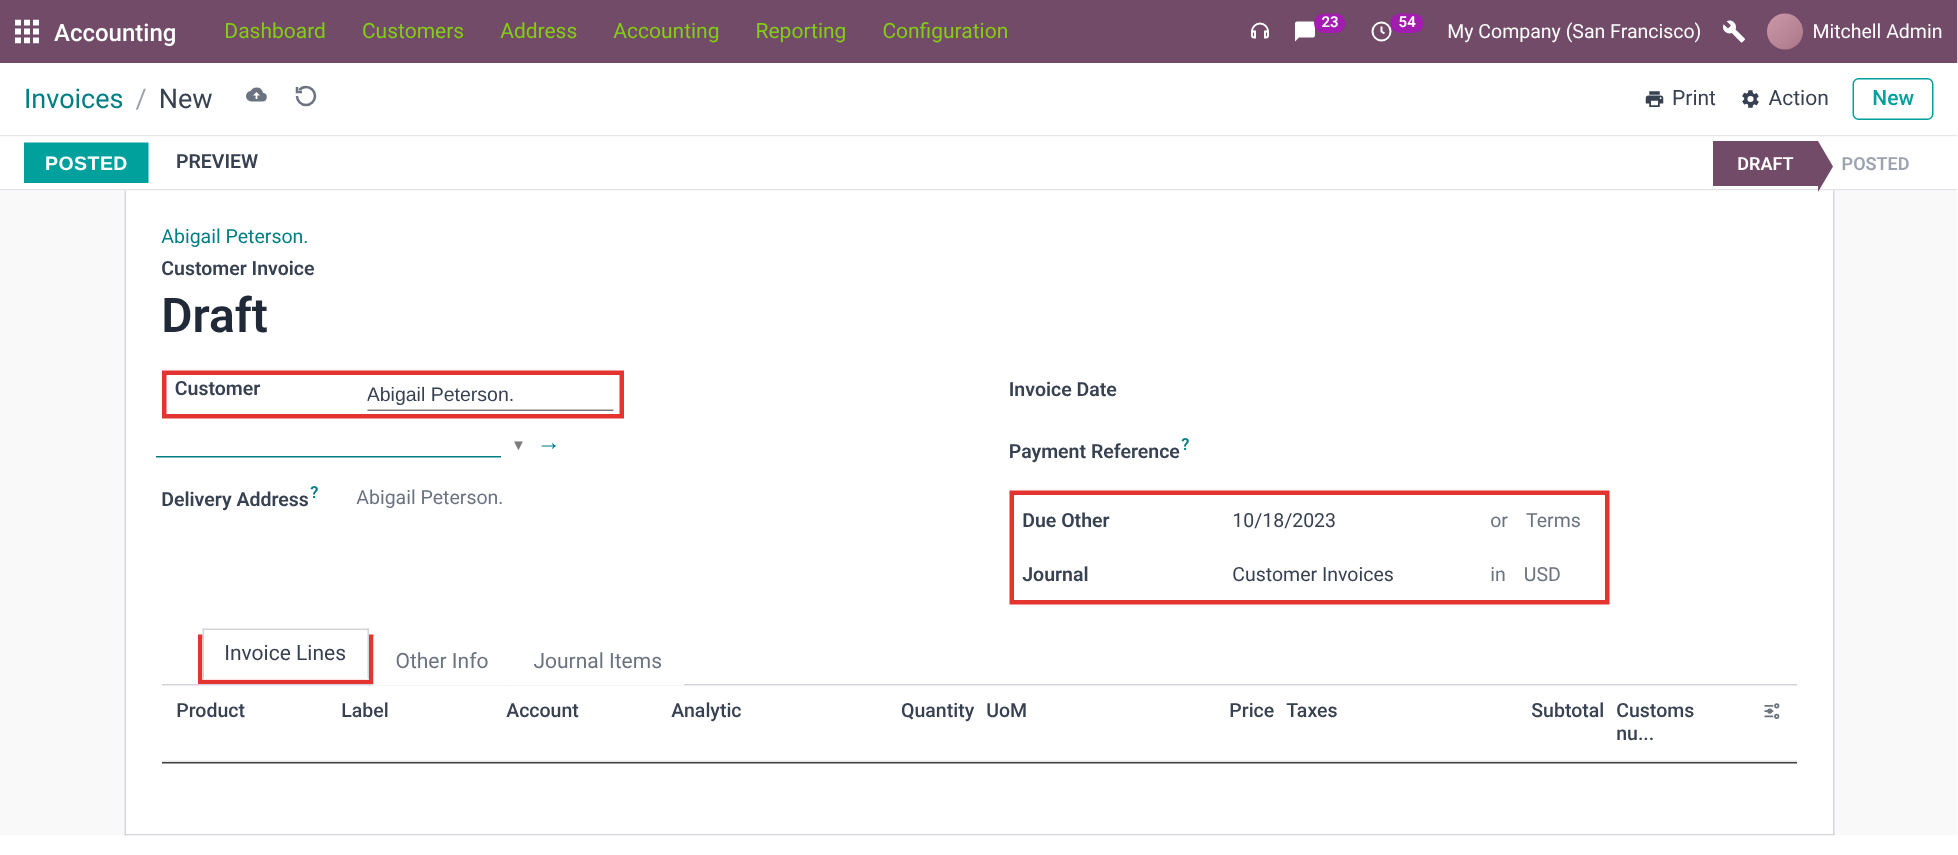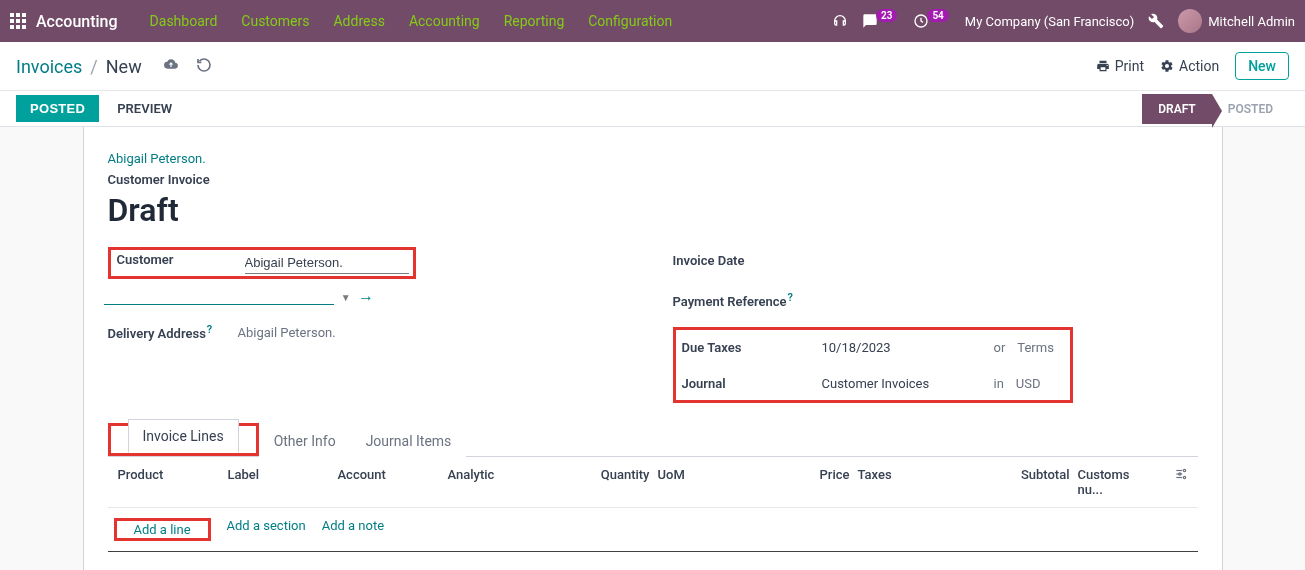--- a/index.html
+++ b/index.html
@@ -78,21 +78,21 @@
 .c-uom { width: 70px; }
 .c-price { width: 130px; text-align: right; }
 .c-tax { width: 90px; }
 .c-subtotal { width: 130px; text-align: right; }
 .c-customs { flex:1; }
 .c-cfg { width: 30px; text-align: right; color: #6b7280; cursor: pointer; }
 
 .grid-actions { display: flex; gap: 16px; padding: 10px 6px; font-size: 13px; }
 .grid-actions a { color: #017E84; cursor: pointer; }
 
-.red-box-tight { border: 3px solid #e3342f; display: inline-block; padding: 1px 17px; }
+.red-box-tight { border: 3px solid #e3342f; display: inline-block; padding: 1px 0; margin-left: 24px; }
 .red-box-area { border: 3px solid #e3342f; padding: 4px 6px; }
 </style>
 </head>
 <body>
 
 <div class="navbar">
   <div class="nav-apps">
     <span class="apps-icon">
       <svg width="16" height="16" viewBox="0 0 16 16" fill="#fff">
           <rect x="0" y="0" width="4" height="4"></rect>
@@ -220,21 +220,21 @@
       <div class="field-row">
         <span class="field-label" style="width:150px;">Invoice Date</span>
         <span class="field-val"></span>
       </div>
       <div class="field-row">
         <span class="field-label" style="width:150px;"><span>Payment Reference</span><sup>?</sup></span>
         <span class="field-val"></span>
       </div>
       <div class="red-box-area" style="width:400px;">
         <div class="field-row" style="margin-bottom:10px;">
-          <span class="field-label" style="width:140px;">Due Taxes</span>
+          <span class="field-label" style="width:140px;">Due Other</span>
           <span class="field-val">
             <span style="width:160px;display:inline-block;">10/18/2023</span>
             <span class="inline-sep">or</span>
             <span class="plain">Terms</span>
           </span>
         </div>
         <div class="field-row" style="margin-bottom:0;">
           <span class="field-label" style="width:140px;">Journal</span>
           <span class="field-val">
             <span style="width:160px;display:inline-block;">Customer Invoices</span>
@@ -270,23 +270,16 @@
         <svg width="14" height="14" viewBox="0 0 24 24" fill="none" stroke="#6b7280" stroke-width="2">
               <line x1="4" y1="6" x2="14" y2="6"></line>
               <line x1="4" y1="12" x2="14" y2="12"></line>
               <line x1="4" y1="18" x2="14" y2="18"></line>
               <circle cx="18" cy="6" r="2"></circle>
               <circle cx="18" cy="18" r="2"></circle>
               <circle cx="10" cy="12" r="2"></circle>
             </svg>
       </div>
     </div>
-    <div class="grid-actions">
-      <span class="red-box-tight">
-        <a>Add a line</a>
-      </span>
-      <a>Add a section</a>
-      <a>Add a note</a>
-    </div>
   </div>
 
 </div>
 </div>
 
 </body></html>

